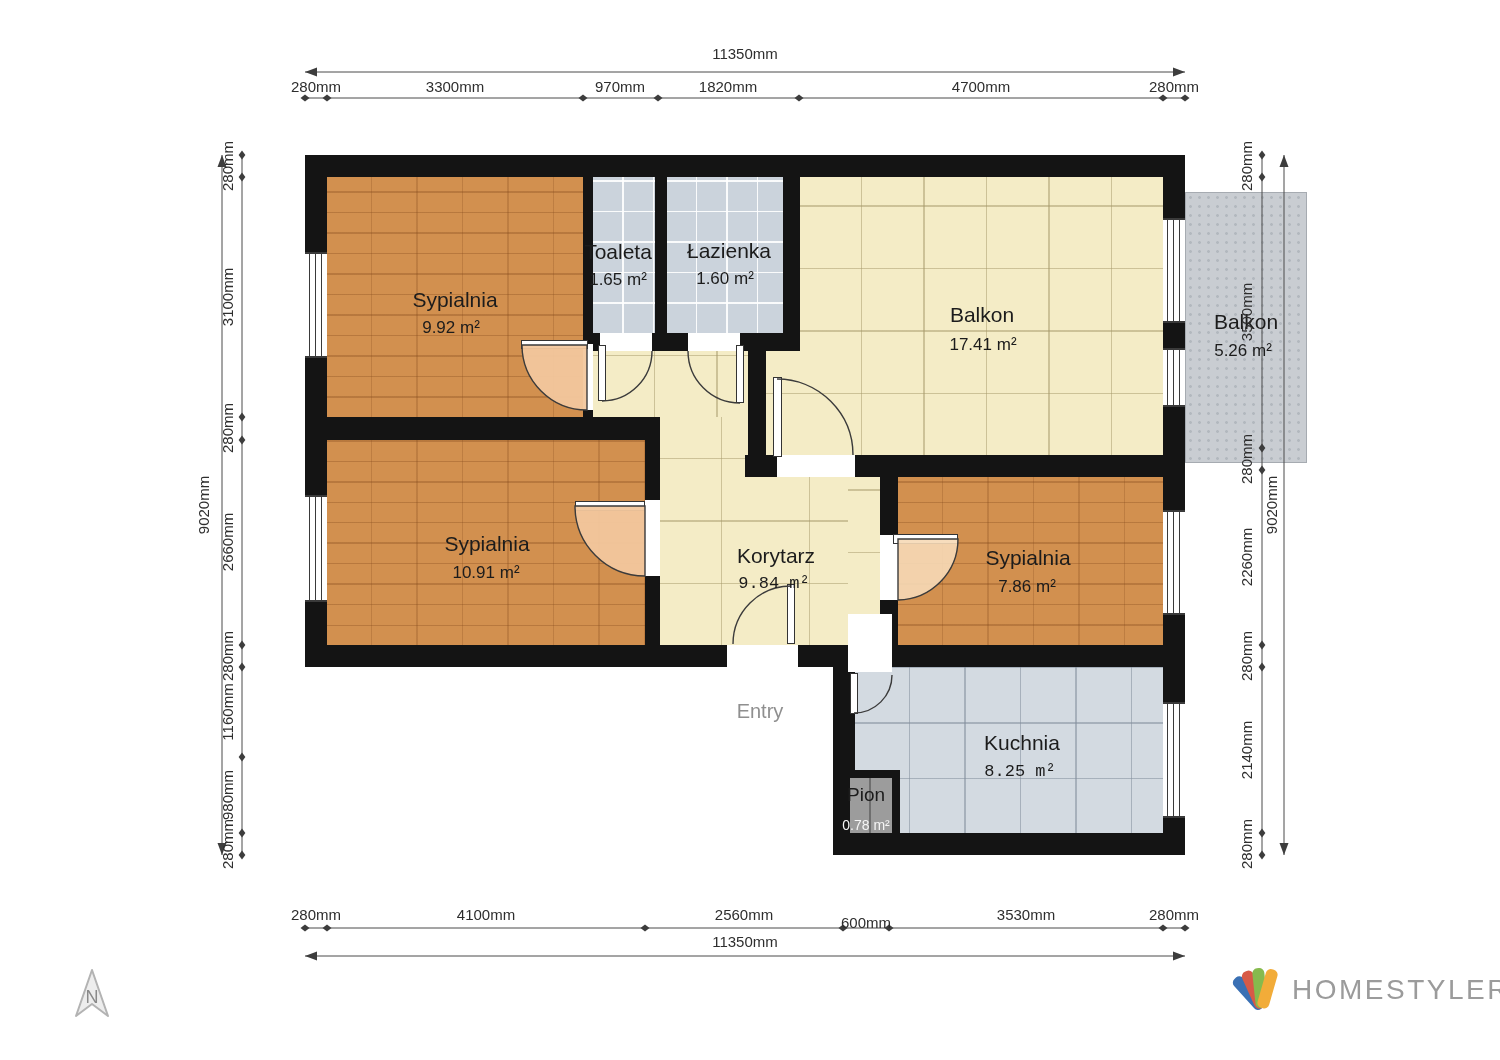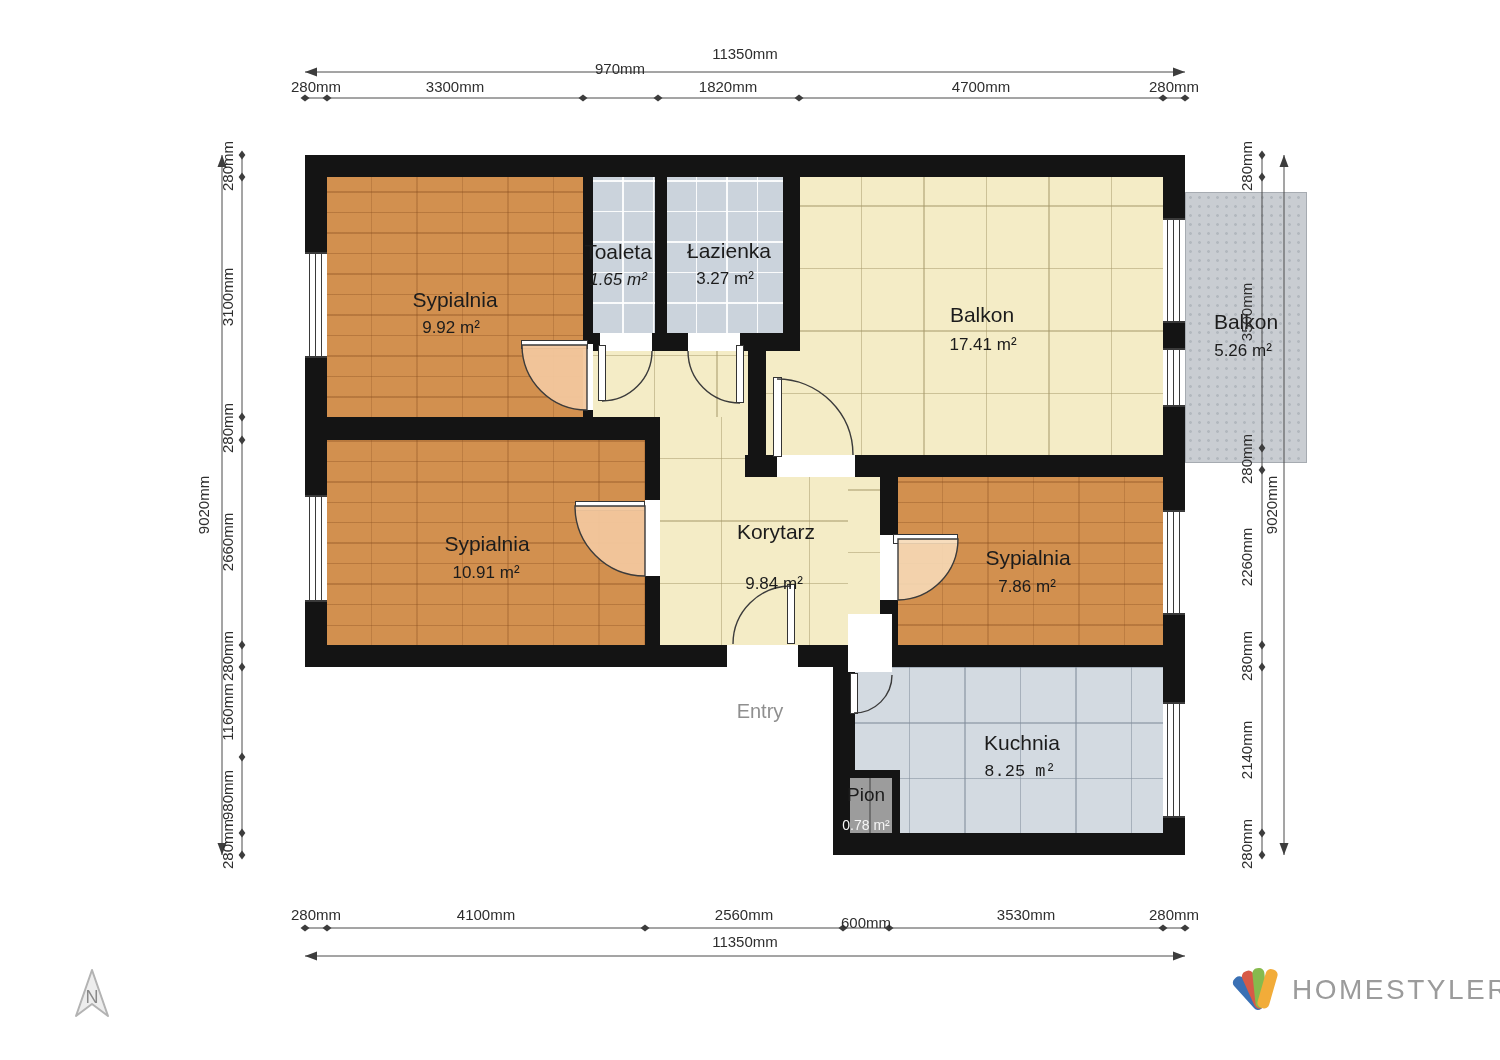--- a/index.html
+++ b/index.html
@@ -180,52 +180,52 @@
       <rect x="-6" y="-40" width="12" height="40" rx="5" transform="rotate(-24)" fill="#d75a47"></rect>
       <rect x="-6" y="-40" width="12" height="40" rx="5" transform="rotate(-6)" fill="#86ba4d"></rect>
       <rect x="-6" y="-40" width="12" height="40" rx="5" transform="rotate(16)" fill="#f2ac39"></rect>
     </g>
   </svg>
 
   <div class="rn" style="left:370px;top:288px;">Sypialnia</div>
   <div class="ra" style="left:366px;top:318px;">9.92 m²</div>
 
   <div class="rn" style="left:533px;top:240px;">Toaleta</div>
-  <div class="ra" style="left:533px;top:270px;font-style:italic;">1.65 m²</div>
+  <div class="ra" style="left:533px;top:270px;">1.65 m²</div>
 
   <div class="rn" style="left:644px;top:239px;">Łazienka</div>
-  <div class="ra" style="left:640px;top:269px;">3.27 m²</div>
+  <div class="ra" style="left:640px;top:269px;">1.60 m²</div>
 
   <div class="rn" style="left:897px;top:303px;">Balkon</div>
   <div class="ra" style="left:898px;top:335px;">17.41 m²</div>
 
   <div class="rn" style="left:1161px;top:310px;">Balkon</div>
   <div class="ra" style="left:1158px;top:341px;">5.26 m²</div>
 
   <div class="rn" style="left:402px;top:532px;">Sypialnia</div>
   <div class="ra" style="left:401px;top:563px;">10.91 m²</div>
 
-  <div class="rn" style="left:691px;top:520px;">Korytarz</div>
-  <div class="ra" style="left:689px;top:574px;">9.84 m²</div>
+  <div class="rn" style="left:691px;top:544px;">Korytarz</div>
+  <div class="ra" style="left:689px;top:574px;font-family:Liberation Mono, monospace;">9.84 m²</div>
 
   <div class="rn" style="left:943px;top:546px;">Sypialnia</div>
   <div class="ra" style="left:942px;top:577px;">7.86 m²</div>
 
   <div class="rn" style="left:937px;top:731px;">Kuchnia</div>
   <div class="ra" style="left:935px;top:762px;font-family:Liberation Mono, monospace;">8.25 m²</div>
 
   <div class="rn" style="left:781px;top:784px;font-size:19px;">Pion</div>
   <div class="ra" style="left:781px;top:817px;font-size:14px;color:#f5f5f5;">0.78 m²</div>
 
   <div class="entry" style="left:715px;top:700px;">Entry</div>
 
   <div class="dlab" style="left:705px;top:45px;">11350mm</div>
   <div class="dlab" style="left:276px;top:78px;">280mm</div>
   <div class="dlab" style="left:415px;top:78px;">3300mm</div>
-  <div class="dlab" style="left:580px;top:60px;">970mm</div>
+  <div class="dlab" style="left:580px;top:78px;">970mm</div>
   <div class="dlab" style="left:688px;top:78px;">1820mm</div>
   <div class="dlab" style="left:941px;top:78px;">4700mm</div>
   <div class="dlab" style="left:1134px;top:78px;">280mm</div>
 
   <div class="dlab" style="left:276px;top:906px;">280mm</div>
   <div class="dlab" style="left:446px;top:906px;">4100mm</div>
   <div class="dlab" style="left:704px;top:906px;">2560mm</div>
   <div class="dlab" style="left:826px;top:914px;">600mm</div>
   <div class="dlab" style="left:986px;top:906px;">3530mm</div>
   <div class="dlab" style="left:1134px;top:906px;">280mm</div>

